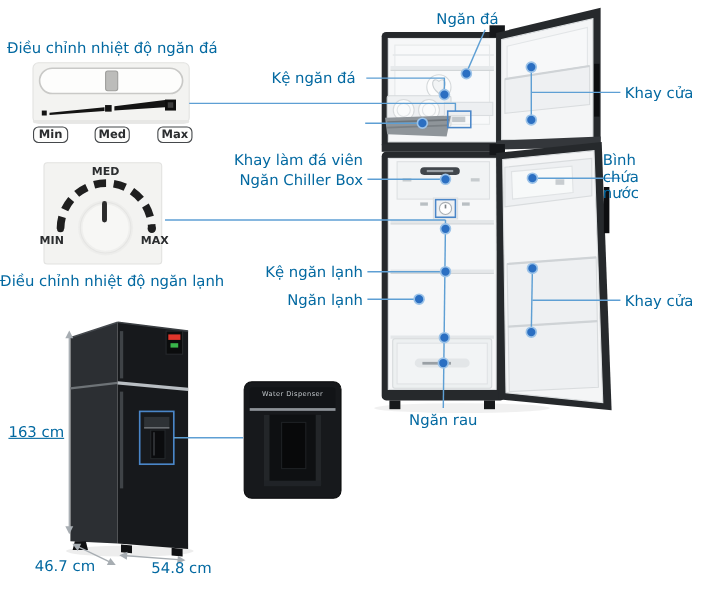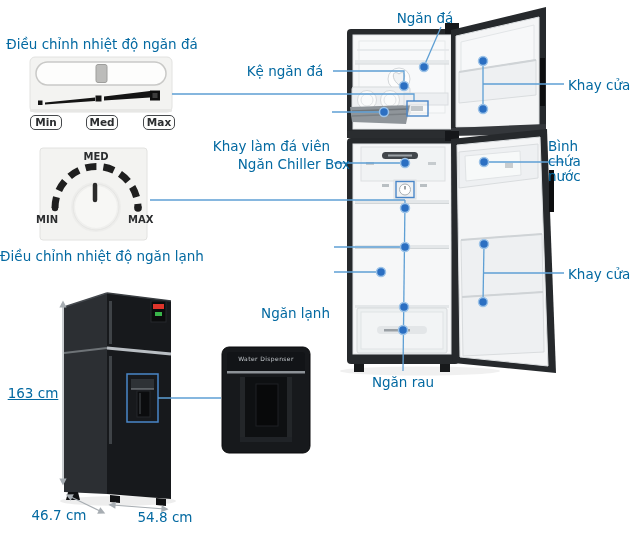--- a/index.html
+++ b/index.html
@@ -217,23 +217,24 @@
 
   <div class="dial-lbl" style="left:70px;top:151px;width:52px;text-align:center;">MED</div>
   <div class="dial-lbl" style="left:36px;top:214px;">MIN</div>
   <div class="dial-lbl" style="left:128px;top:214px;">MAX</div>
   <div class="lbl c" style="left:0px;top:248px;width:204px;">Điều chỉnh nhiệt độ ngăn lạnh</div>
 
   <div class="lbl c" style="left:392px;top:10px;width:66px;">Ngăn đá</div>
   <div class="lbl r" style="left:240px;top:63px;width:90px;text-align:center;">Kệ ngăn đá</div>
   <div class="lbl r" style="left:206px;top:104px;width:124px;margin-top:34px;">Khay làm đá viên</div>
   <div class="lbl" style="left:568px;top:77px;width:70px;">Khay cửa</div>
-  <div class="lbl r" style="left:212px;top:156px;width:118px;margin-left:20px;">Ngăn Chiller Box</div>
+  <div class="lbl r" style="left:212px;top:156px;width:118px;">Ngăn Chiller Box</div>
   <div class="lbl" style="left:548px;top:139px;width:48px;line-height:15px;">Bình chứa nước</div>
-  <div class="lbl r" style="left:250px;top:265px;width:80px;margin-top:40px;">Ngăn lạnh</div>
+  <div class="lbl r" style="left:238px;top:240px;width:92px;">Kệ ngăn lạnh</div>
+  <div class="lbl r" style="left:250px;top:265px;width:80px;">Ngăn lạnh</div>
   <div class="lbl" style="left:568px;top:266px;width:70px;">Khay cửa</div>
   <div class="lbl c" style="left:369px;top:374px;width:68px;">Ngăn rau</div>
 
   <div class="lbl c" style="left:6px;top:385px;width:54px;text-decoration:underline;">163 cm</div>
   <div class="lbl c" style="left:28px;top:507px;width:62px;">46.7 cm</div>
   <div class="lbl c" style="left:134px;top:509px;width:62px;">54.8 cm</div>
 
   <div class="wd-text" style="left:224px;top:355px;width:84px;">Water Dispenser</div>
 
 </div>

